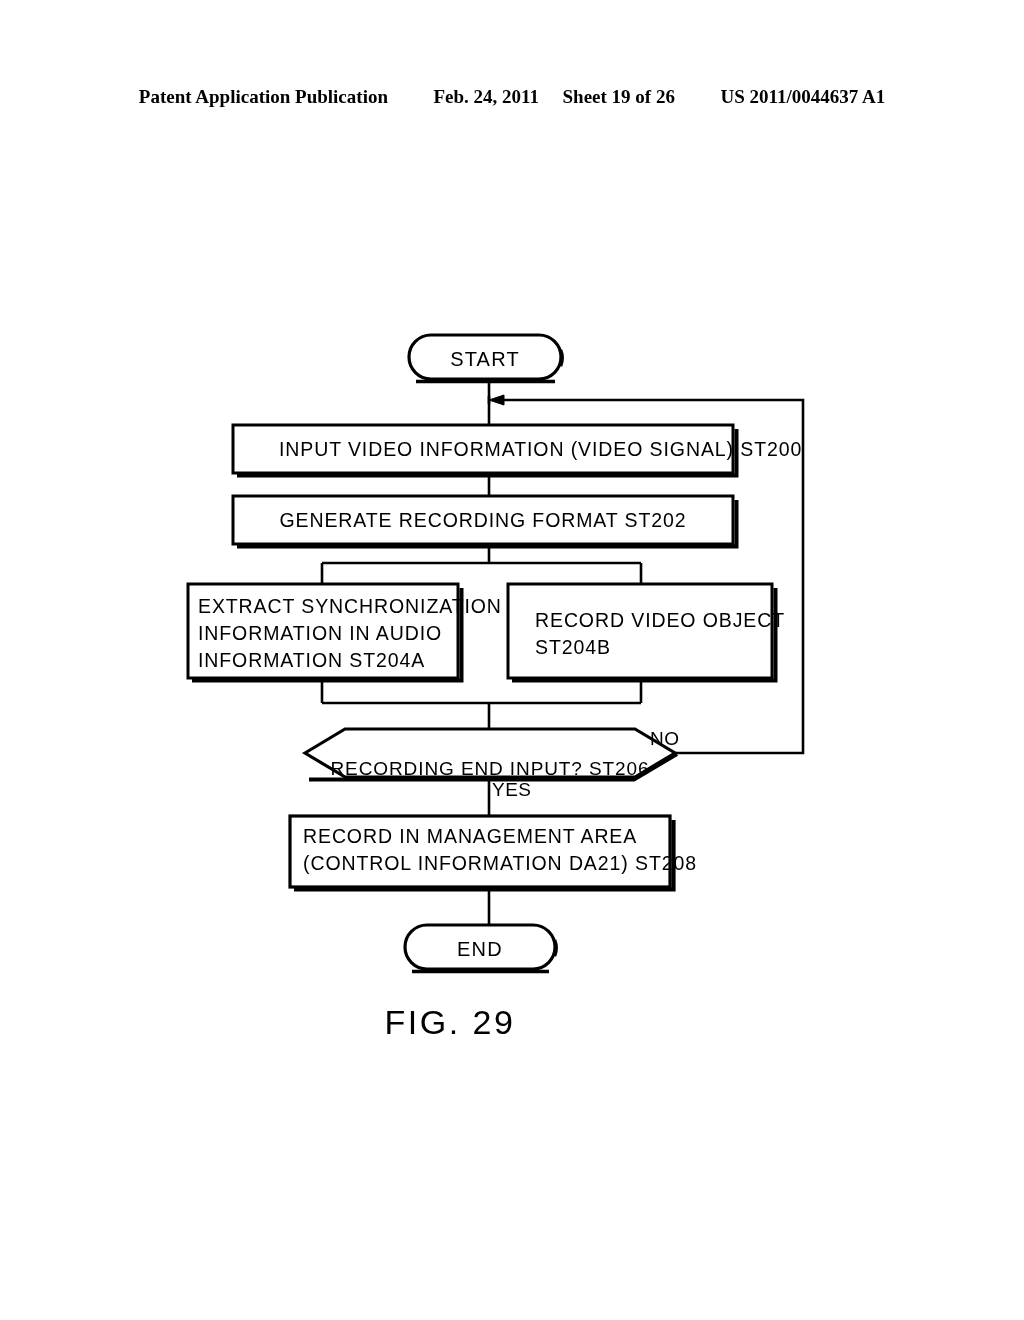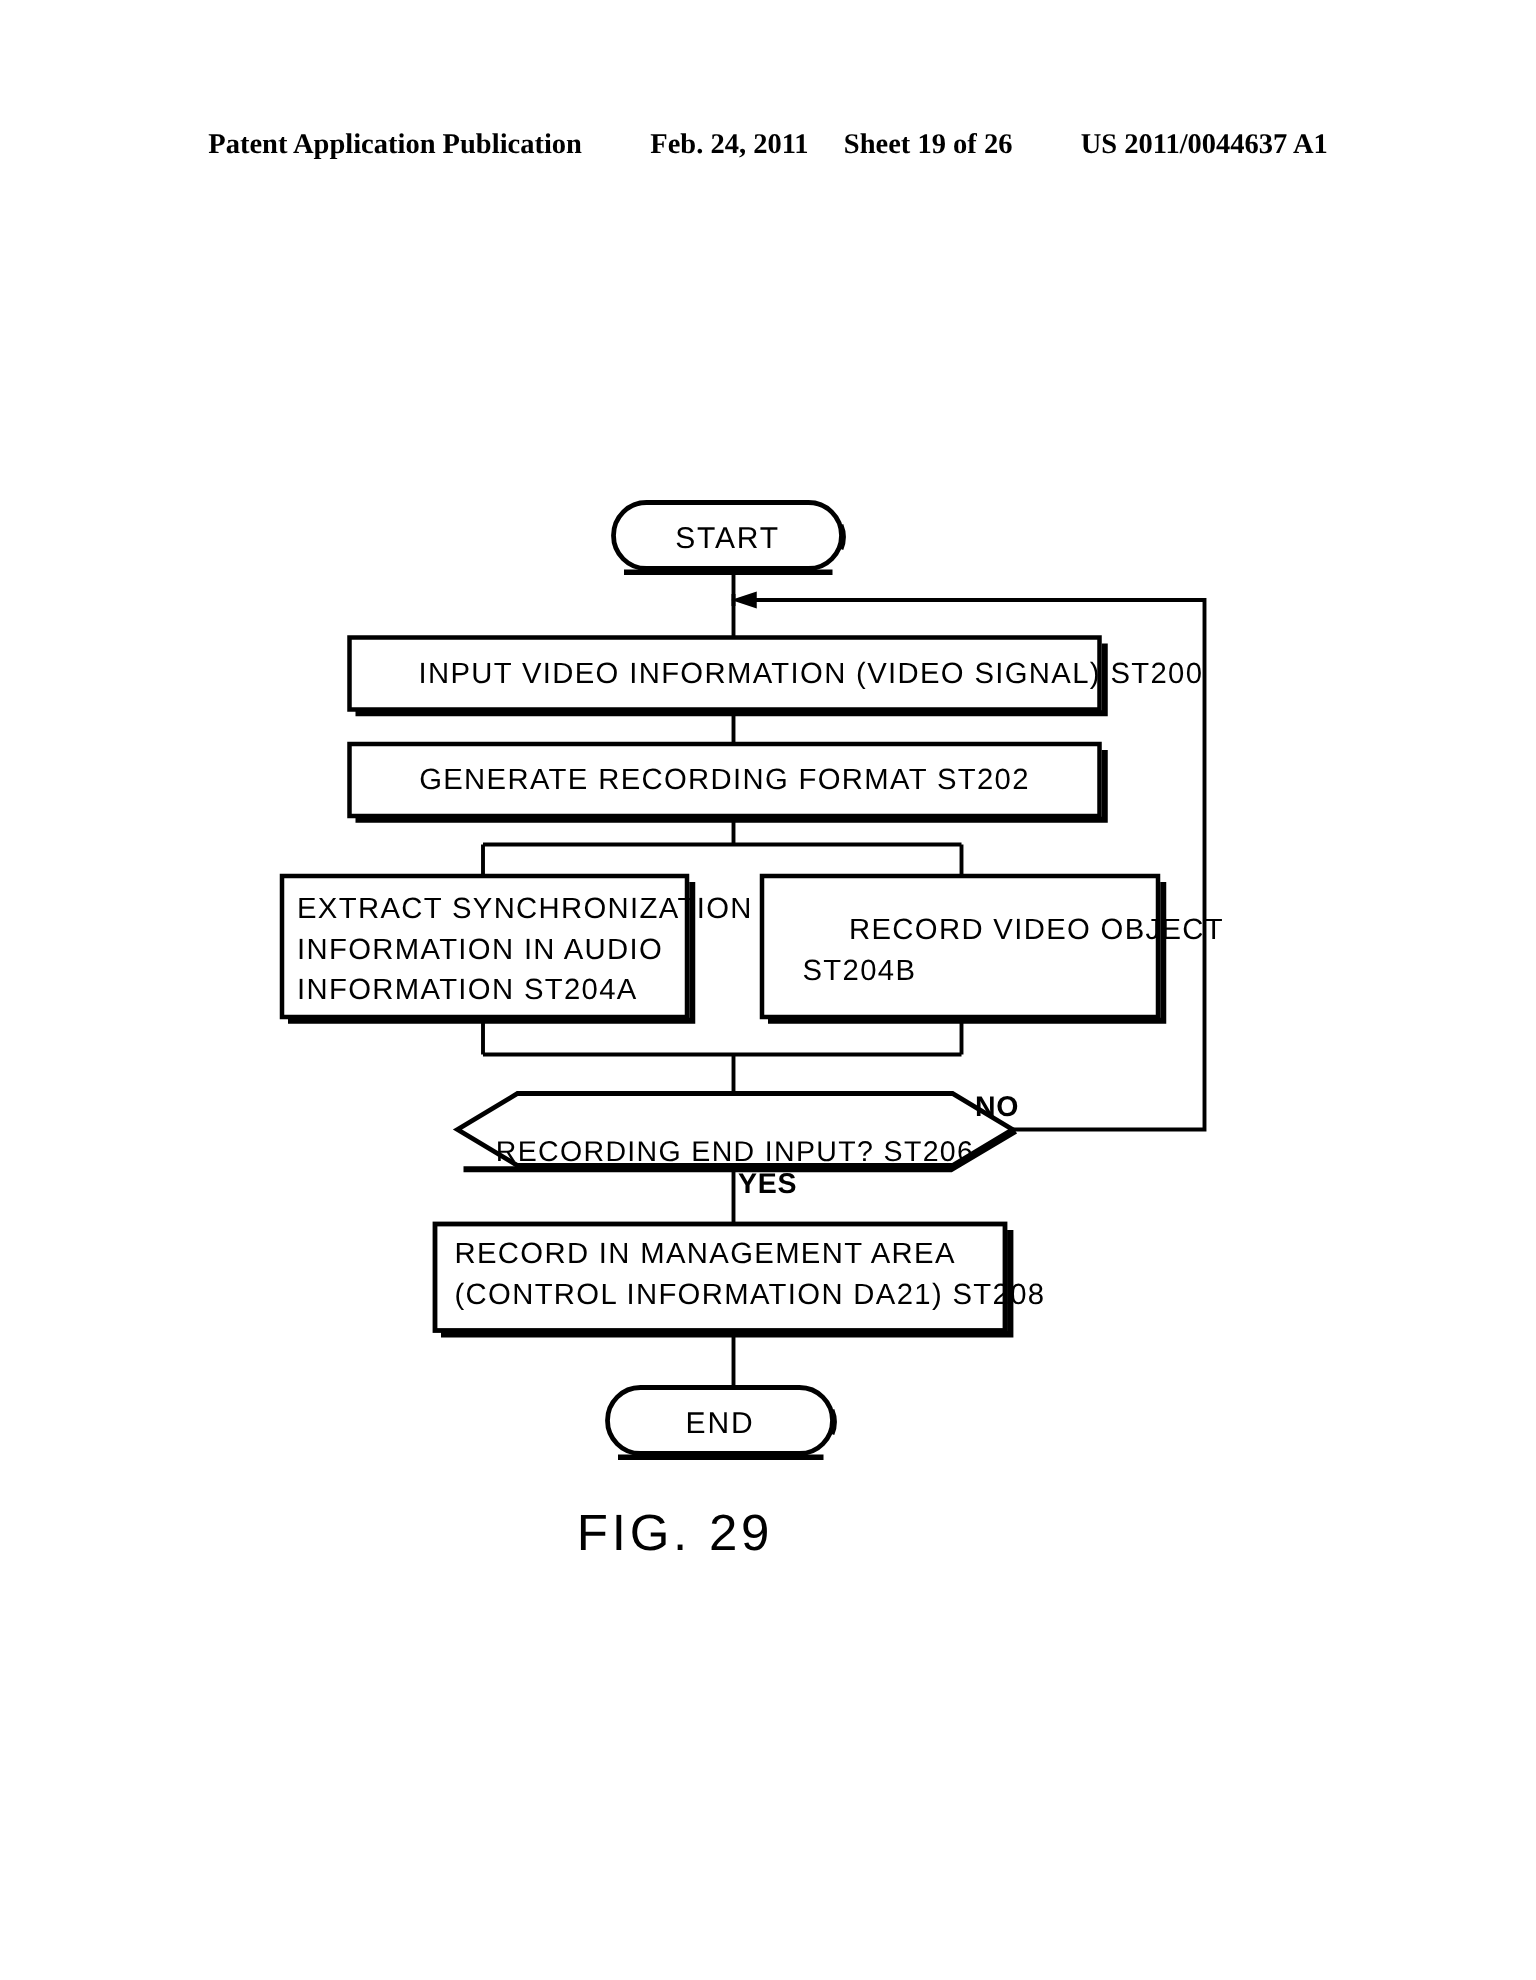--- a/index.html
+++ b/index.html
@@ -69,21 +69,20 @@
   }
   .lbl-dec {
     font-size: 19px;
     letter-spacing: 0.9px;
     text-align: center;
     margin-top: 15px;
   }
   .lbl-branch {
     font-size: 19px;
     letter-spacing: 0.5px;
-    font-weight: bold;
   }
   .fig-caption {
     position: absolute;
     left: 0;
     top: 1003px;
     width: 900px;
     text-align: center;
     font-family: "Liberation Sans", sans-serif;
     font-size: 34px;
     letter-spacing: 2.5px;
@@ -161,21 +160,21 @@
   <div class="lbl lbl-term" style="left:409px; top:346px; width:152px;">START</div>
 
   <div class="lbl lbl-proc" style="left:247px; top:437px;margin-left:32px;">INPUT VIDEO INFORMATION (VIDEO SIGNAL) ST200</div>
 
   <div class="lbl lbl-proc-center" style="left:233px; top:508px; width:500px;">GENERATE RECORDING FORMAT ST202</div>
 
   <div class="lbl lbl-proc" style="left:198px; top:621px;">INFORMATION IN AUDIO</div>
   <div class="lbl lbl-proc" style="left:198px; top:594px;">EXTRACT SYNCHRONIZATION</div>
   <div class="lbl lbl-proc" style="left:198px; top:648px;">INFORMATION ST204A</div>
 
-  <div class="lbl lbl-proc" style="left:566px; top:608px;">RECORD VIDEO OBJECT</div>
+  <div class="lbl lbl-proc" style="left:535px; top:608px;">RECORD VIDEO OBJECT</div>
   <div class="lbl lbl-proc" style="left:535px; top:635px;">ST204B</div>
 
   <div class="lbl lbl-dec" style="left:325px; top:742px; width:330px;">RECORDING END INPUT? ST206</div>
 
   <div class="lbl lbl-branch" style="left:650px; top:727px;">NO</div>
   <div class="lbl lbl-branch" style="left:492px; top:778px;">YES</div>
 
   <div class="lbl lbl-proc" style="left:303px; top:824px;text-align:center;">RECORD IN MANAGEMENT AREA</div>
   <div class="lbl lbl-proc" style="left:303px; top:851px;">(CONTROL INFORMATION DA21) ST208</div>
 

